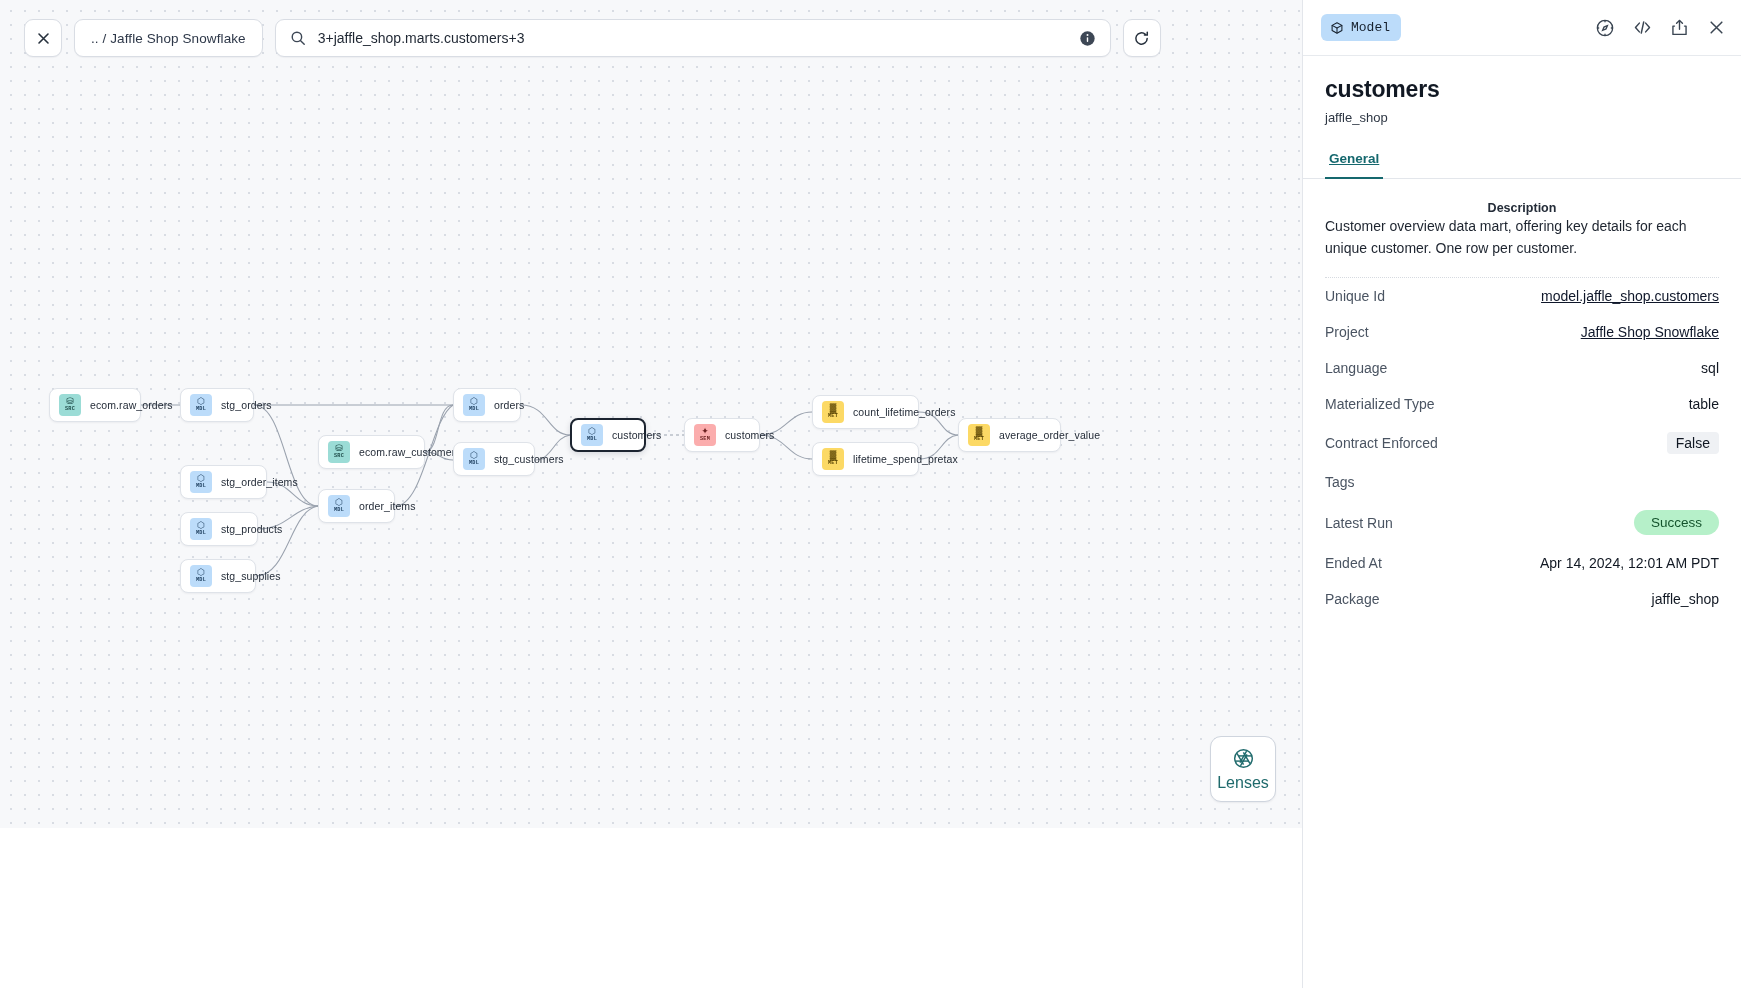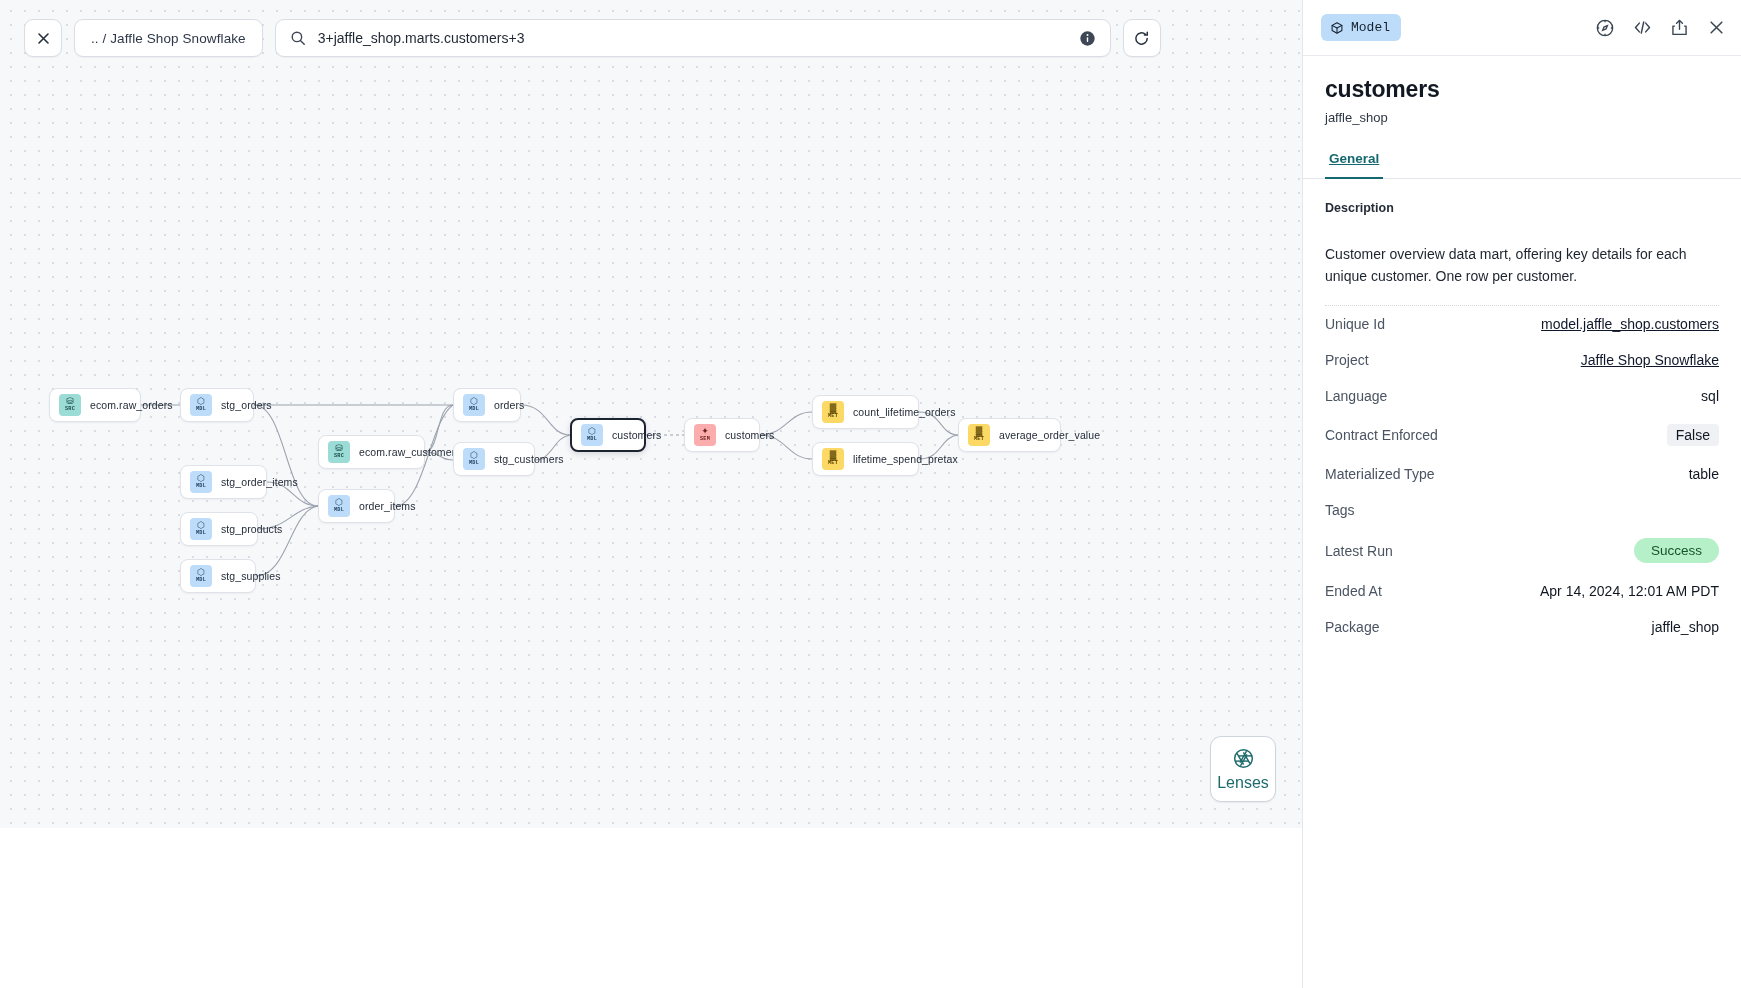--- a/index.html
+++ b/index.html
@@ -203,23 +203,23 @@
     font-size: 13.5px;
     color: #5b6574;
     padding: 0 4px 11px 4px;
     cursor: pointer;
     border-bottom: 2px solid transparent;
     margin-bottom: -1px;
   }
   .tab.active { color: #15686e; font-weight: 600; border-bottom-color: #15686e; text-decoration: underline; }
 
   .panel-body { padding: 22px 22px 0 22px; overflow-y: auto; flex: 1; }
-  .sec-label { font-size: 12.5px; font-weight: 700; color: #242c38; }
+  .sec-label { font-size: 12.5px; font-weight: 700; color: #242c38; text-align: center; }
   .desc {
-    margin-top: 28px;
+    margin-top: 0;
     font-size: 14px;
     line-height: 22px;
     color: #1d242f;
   }
   .divider {
     margin-top: 18px;
     border-bottom: 1px dotted #d6dae0;
   }
   .kv {
     display: flex;
@@ -515,29 +515,29 @@
               <div class="v link">Jaffle Shop Snowflake</div>
             </div>
           </div>
           <div class="kv">
             <div class="k">Language</div>
             <div class="v-wrap">
               <div class="v">sql</div>
             </div>
           </div>
           <div class="kv">
+            <div class="k">Materialized Type</div>
+            <div class="v-wrap">
+              <div class="v">table</div>
+            </div>
+          </div>
+          <div class="kv">
             <div class="k">Contract Enforced</div>
             <div class="v-wrap">
               <span class="chip-box">False</span>
-            </div>
-          </div>
-          <div class="kv">
-            <div class="k">Materialized Type</div>
-            <div class="v-wrap">
-              <div class="v">table</div>
             </div>
           </div>
           <div class="kv">
             <div class="k">Tags</div>
             <div class="v-wrap">
               <div class="v"></div>
             </div>
           </div>
           <div class="kv">
             <div class="k">Latest Run</div>

